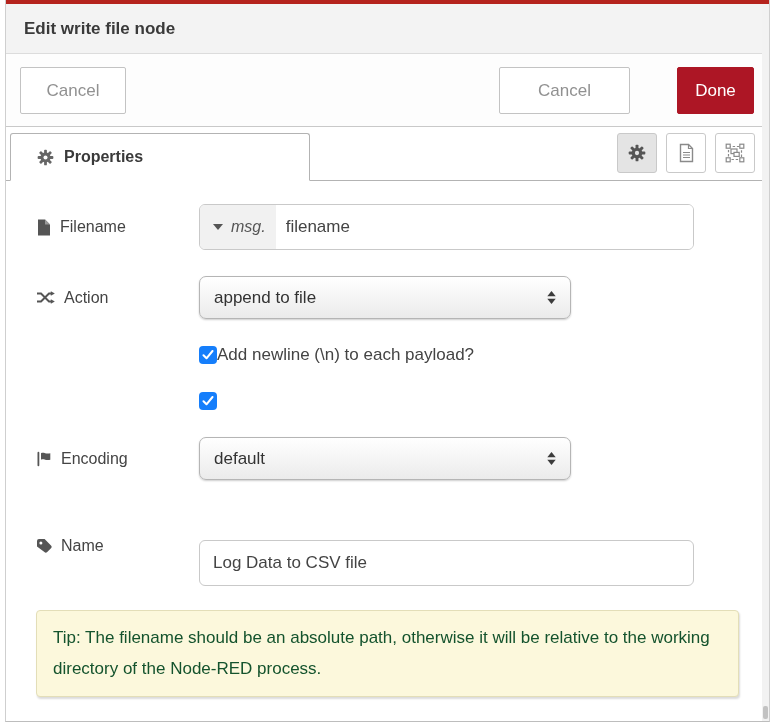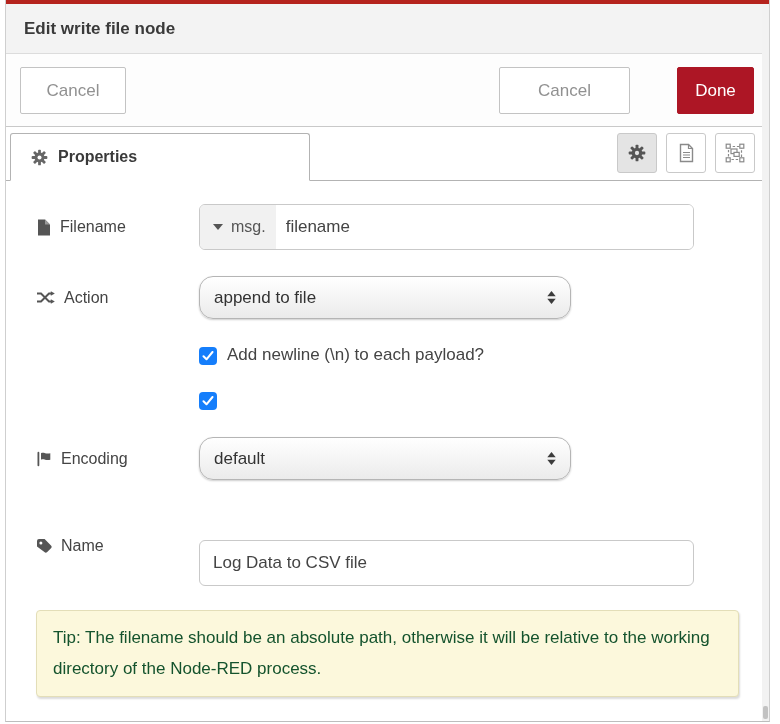--- a/index.html
+++ b/index.html
@@ -28,62 +28,62 @@
   }
   .btn-secondary{background:#fff;border:1px solid #c3c3c3;color:#919191;}
   .btn-delete{left:14px;width:106px;}
   .btn-cancel{right:139px;width:131px;}
   .btn-done{right:15px;width:77px;background:#ad1625;border:1px solid #ad1625;color:#fff;}
   .tab-row{position:relative;height:53px;background:#fff;border-bottom:1px solid #b3b3b3;}
   .tab-active{
     position:absolute;left:4px;top:6px;bottom:-1px;width:300px;box-sizing:border-box;
     background:#fff;border:1px solid #b3b3b3;border-bottom:1px solid #fff;
     border-radius:3px 3px 0 0;display:flex;align-items:center;gap:10px;
-    padding-left:20px;font-size:16px;font-weight:bold;color:#3a3a3a;z-index:2;
+    padding-left:26px;font-size:16px;font-weight:bold;color:#3a3a3a;z-index:2;
   }
   .tab-toolbar{position:absolute;right:14px;top:6px;display:flex;gap:9px;z-index:2;}
   .tool-btn{
     width:40px;height:40px;box-sizing:border-box;border:1px solid #c9c9c9;border-radius:3px;
     background:#fff;display:flex;align-items:center;justify-content:center;cursor:pointer;
   }
   .tool-btn.active{background:#e4e4e4;}
   .form-area{padding:23px 30px 0;}
   .form-row{display:flex;align-items:center;margin-bottom:26px;}
   .row-label{
     width:163px;flex-shrink:0;display:flex;align-items:center;gap:9px;
     font-size:16px;color:#444;
   }
   .typed-input{
     width:495px;height:46px;box-sizing:border-box;border:1px solid #c9c9c9;border-radius:6px;
     display:flex;align-items:stretch;overflow:hidden;background:#fff;
   }
   .ti-prefix{
     background:#f1f1f1;display:flex;align-items:center;gap:8px;
-    padding:0 10px 0 13px;font-size:16px;color:#555;cursor:pointer;flex-shrink:0;
+    padding:0 10px 0 13px;font-size:16px;color:#555;cursor:pointer;flex-shrink:0;font-style:italic;
   }
   .caret-down{
     width:0;height:0;border-left:5px solid transparent;border-right:5px solid transparent;
     border-top:6px solid #555;
   }
   .ti-input,.text-input{
     border:none;outline:none;flex:1;font-size:17px;color:#444;
     font-family:"Liberation Sans","DejaVu Sans",sans-serif;padding:0 10px;background:#fff;
   }
   .text-input{
     width:495px;height:46px;box-sizing:border-box;border:1px solid #c9c9c9;border-radius:6px;
     padding:0 13px;flex:none;margin-top:34px;
   }
   .mac-select{
-    width:372px;height:43px;box-sizing:border-box;border:1px solid #b5b5b5;border-radius:14px;
+    width:372px;height:43px;box-sizing:border-box;border:1px solid #b5b5b5;border-radius:7px;
     background:linear-gradient(#ffffff,#ebebeb);
     box-shadow:0 1px 2px rgba(0,0,0,.2);
     display:flex;align-items:center;justify-content:space-between;
     padding:0 13px 0 14px;font-size:17px;color:#333;cursor:pointer;
   }
-  .checkbox-row{display:flex;align-items:flex-end;gap:10px;margin:0 0 27px 163px;font-size:17px;color:#444;}
+  .checkbox-row{display:flex;align-items:center;gap:0;margin:0 0 27px 163px;font-size:17px;color:#444;}
   .checkbox{
     width:18px;height:18px;border-radius:4px;background:#157efb;flex-shrink:0;
     display:flex;align-items:center;justify-content:center;cursor:pointer;
   }
   .tip-box{
     background:#fcf8dc;border:1px solid #e3deb8;border-radius:4px;
     box-shadow:1px 2px 2px rgba(0,0,0,.14);
     padding:12px 16px;font-size:17px;line-height:1.8;color:#14532d;
     margin-top:-2px;
   }

